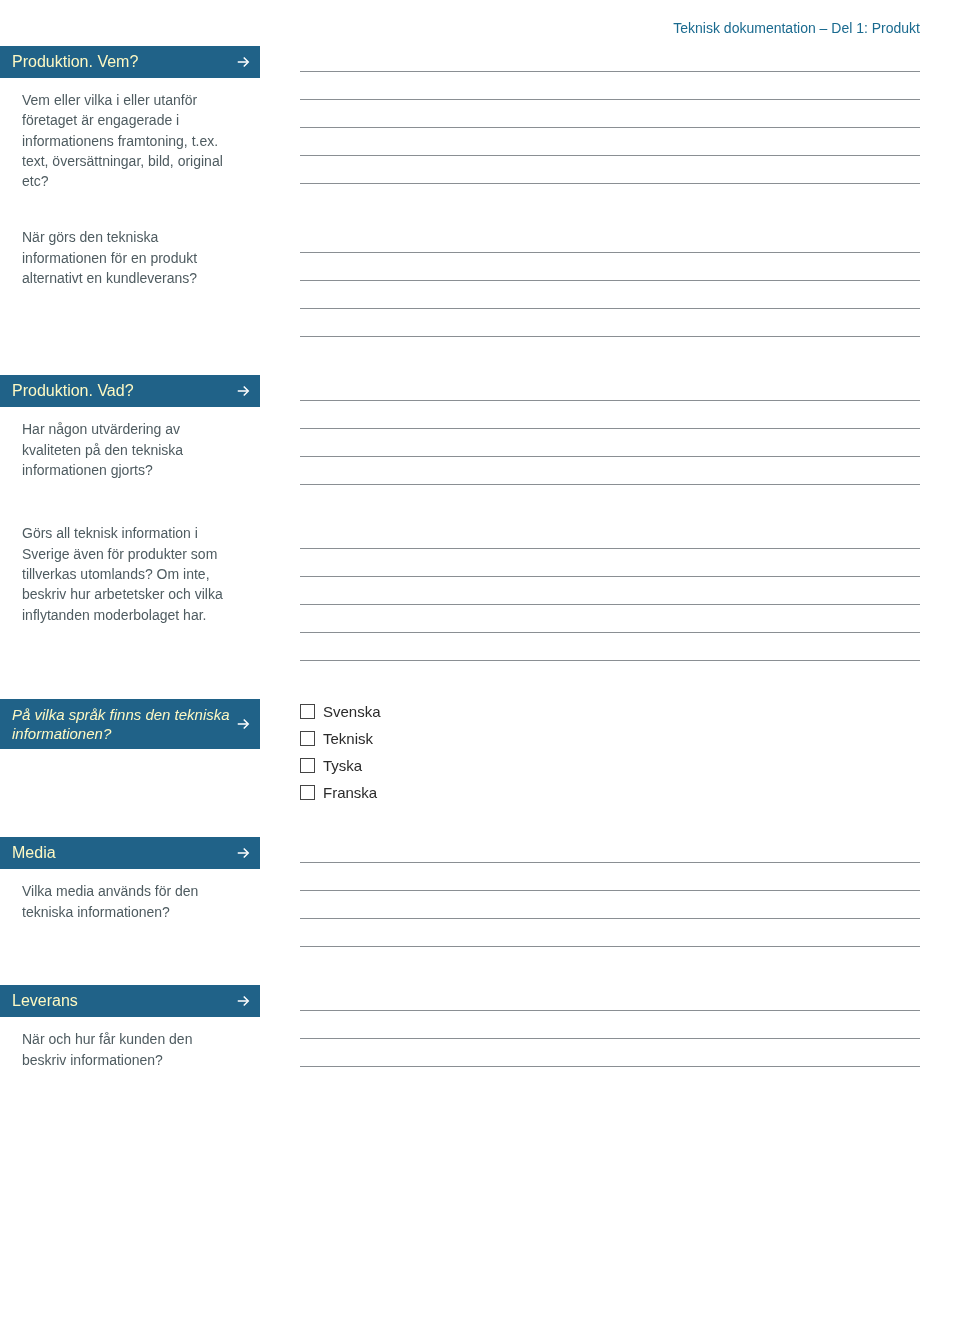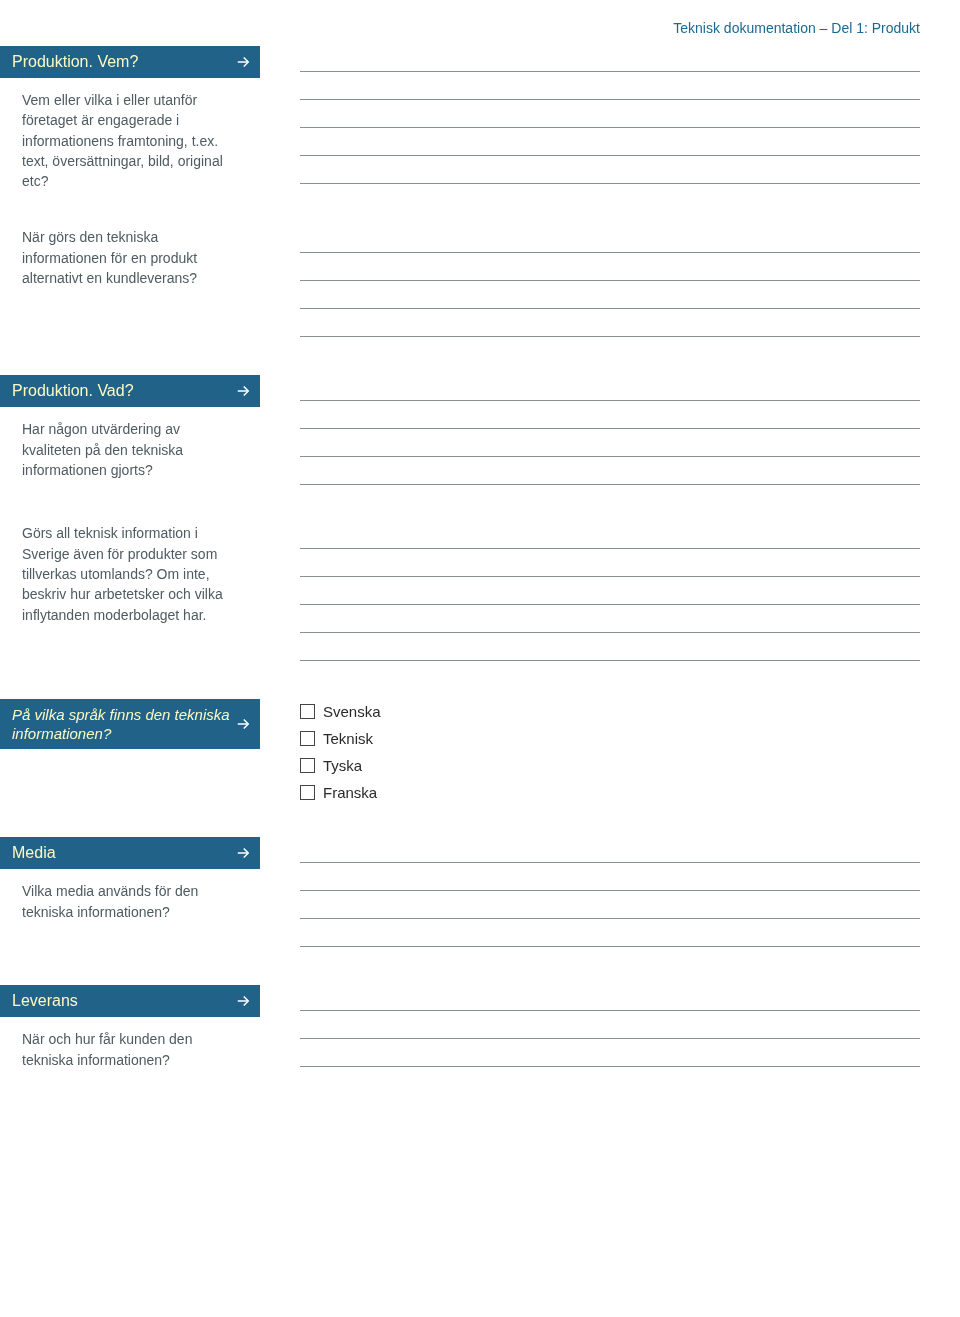--- a/index.html
+++ b/index.html
@@ -242,21 +242,21 @@
   <div class="section">
     <div class="left-col">
       <div class="bar">
         <span>Leverans</span>
         <span class="arrow">
           <svg viewBox="0 0 24 24" width="18" height="18">
               <path d="M5 12h12M13 6l6 6-6 6" fill="none" stroke="#fff" stroke-width="2"></path>
             </svg>
         </span>
       </div>
-      <div class="desc">När och hur får kunden den tekniska informationen?</div>
+      <div class="desc">När och hur får kunden den beskriv informationen?</div>
     </div>
     <div class="right-col">
       <div class="lines">
           <div></div>
           <div></div>
           <div></div>
         </div>
     </div>
   </div>
 

